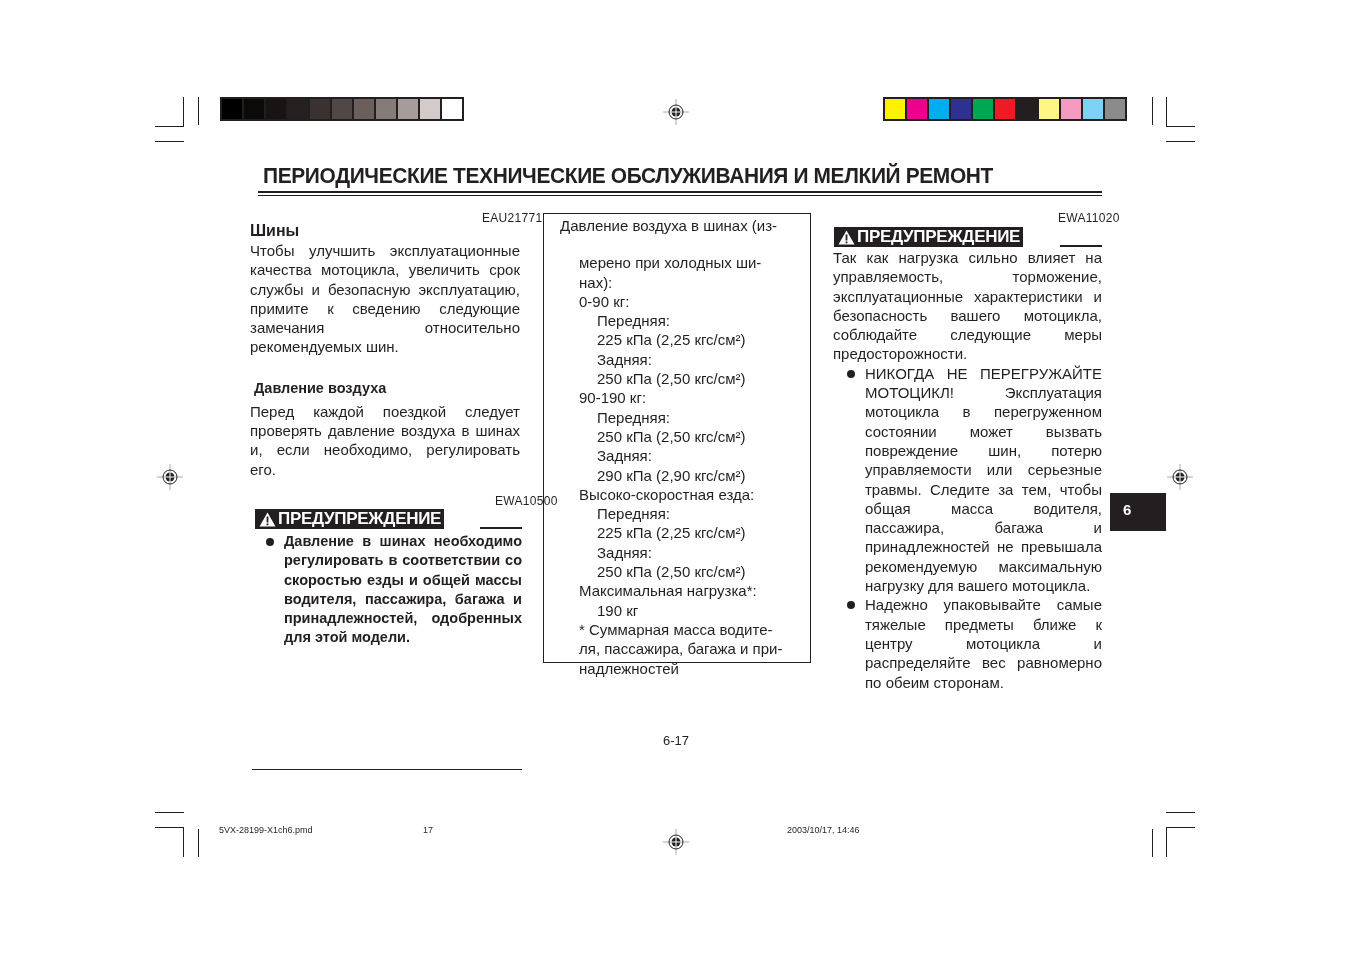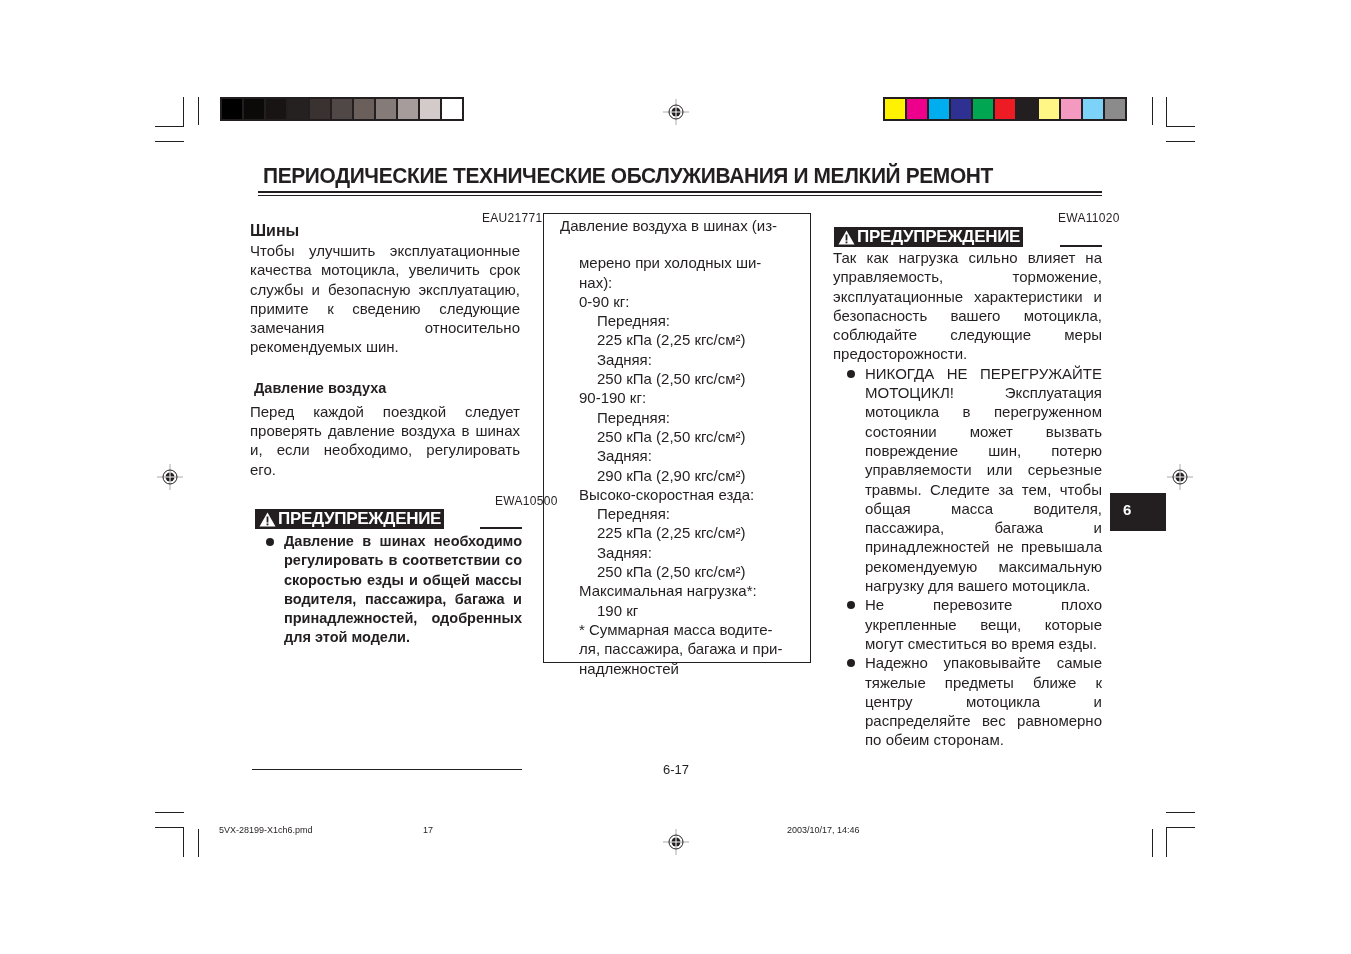--- a/index.html
+++ b/index.html
@@ -188,24 +188,23 @@
         <rect x="7.6" y="11.5" width="1.8" height="1.8" fill="#231f20"></rect>
       </svg>
     <span>ПРЕДУПРЕЖДЕНИЕ</span>
   </span>
 </div>
 <div class="warn-line" style="left:1060px;top:245px;width:42px;"></div>
 <div class="col" style="left:833px;top:248px;width:269px;">
   <p class="justify">Так как нагрузка сильно влияет на управляемость, торможение, эксплуатационные характеристики и безопасность вашего мотоцикла, соблюдайте следующие меры предосторожности.</p>
   <ul class="b">
     <li class="justify">НИКОГДА НЕ ПЕРЕГРУЖАЙТЕ МОТОЦИКЛ! Эксплуатация мотоцикла в перегруженном состоянии может вызвать повреждение шин, потерю управляемости или серьезные травмы. Следите за тем, чтобы общая масса водителя, пассажира, багажа и принадлежностей не превышала рекомендуемую максимальную нагрузку для вашего мотоцикла.</li>
-    <li class="justify">Не перевозите плохо укрепленные вещи, которые могут сместиться во время езды.</li>
     <li class="justify">Надежно упаковывайте самые тяжелые предметы ближе к центру мотоцикла и распределяйте вес равномерно по обеим сторонам.</li>
   </ul>
 </div>
 
 <div class="tab6">6</div>
 
-<div class="abs" style="left:663px;top:762px;font-size:13px;">6-17</div>
+<div class="abs" style="left:663px;top:733px;font-size:13px;">6-17</div>
 
 <div class="foot" style="left:219px;top:825px;">5VX-28199-X1ch6.pmd</div>
 <div class="foot" style="left:423px;top:825px;">17</div>
 <div class="foot" style="left:787px;top:825px;">2003/10/17, 14:46</div>
 
 </body></html>

